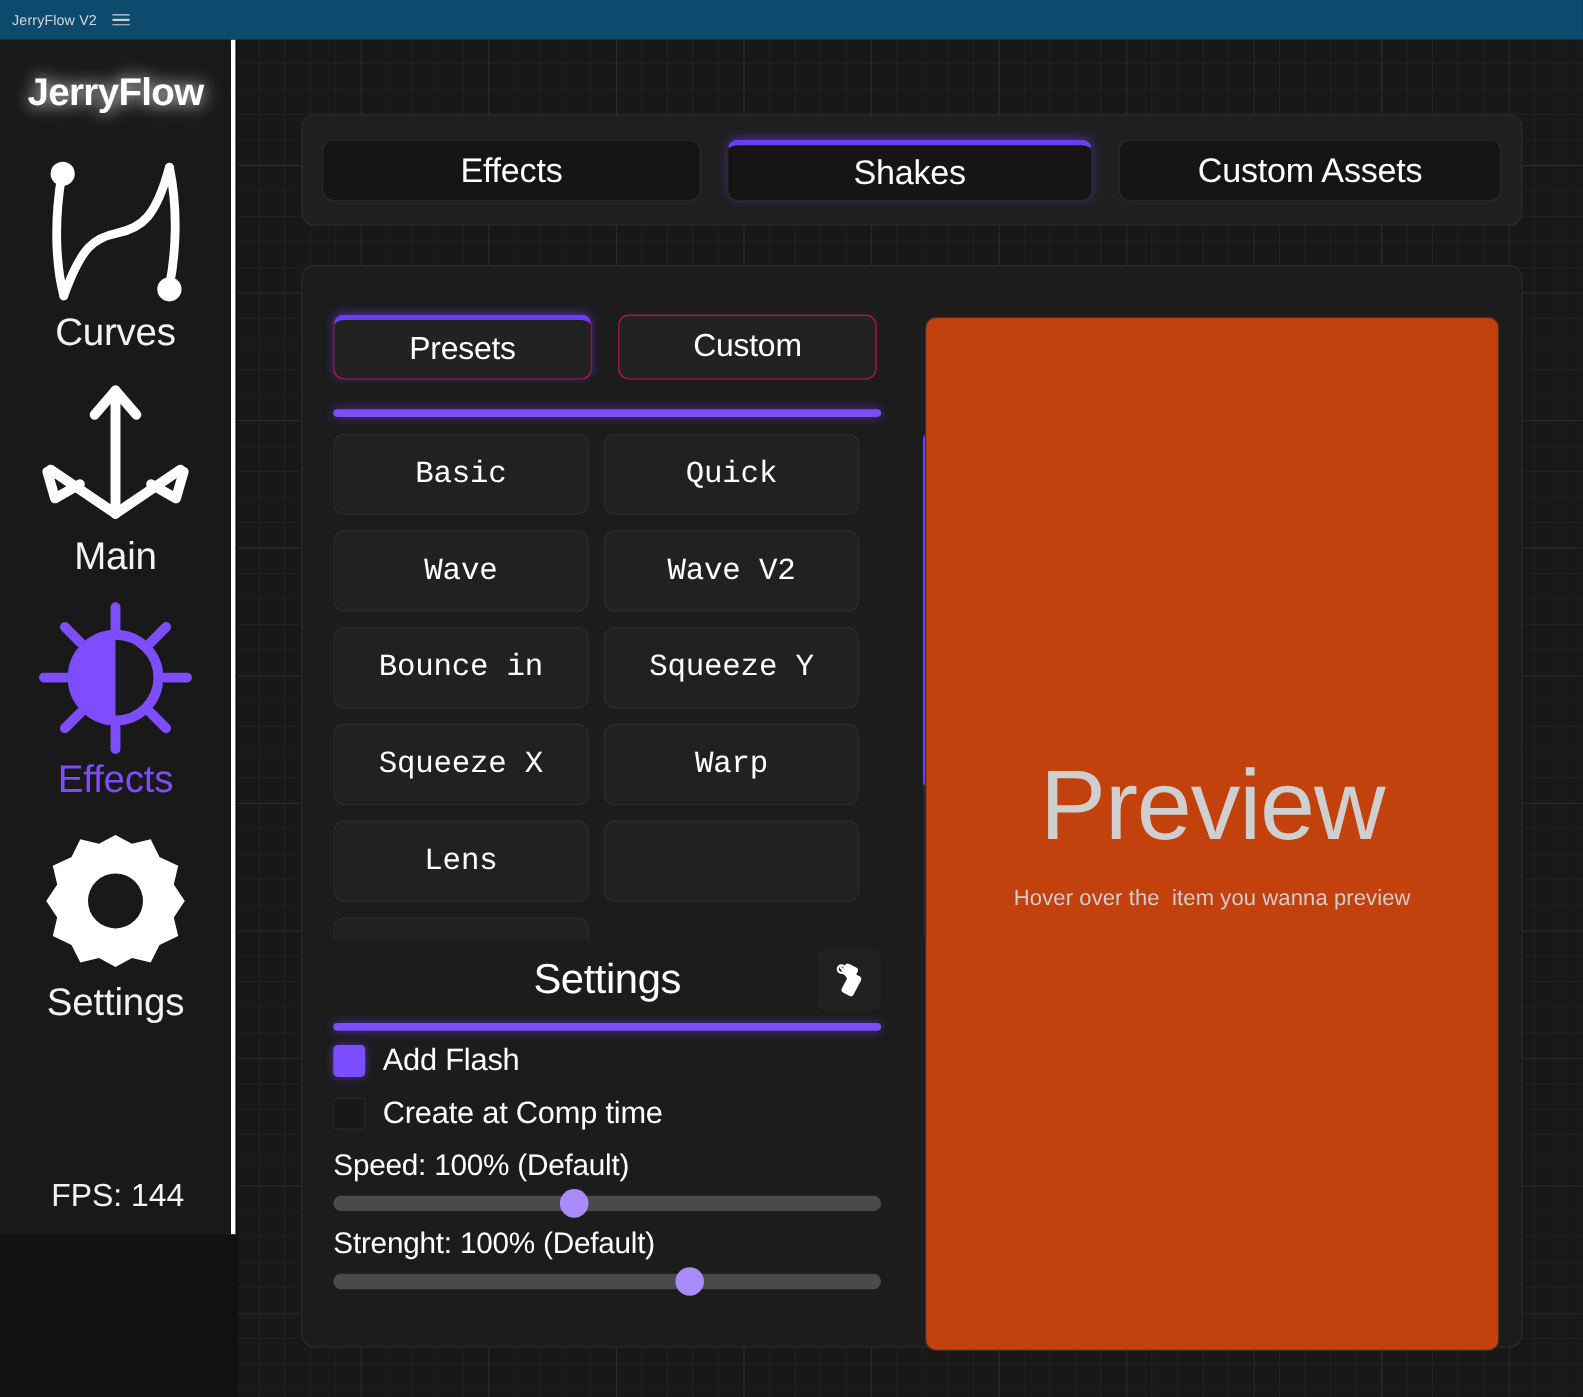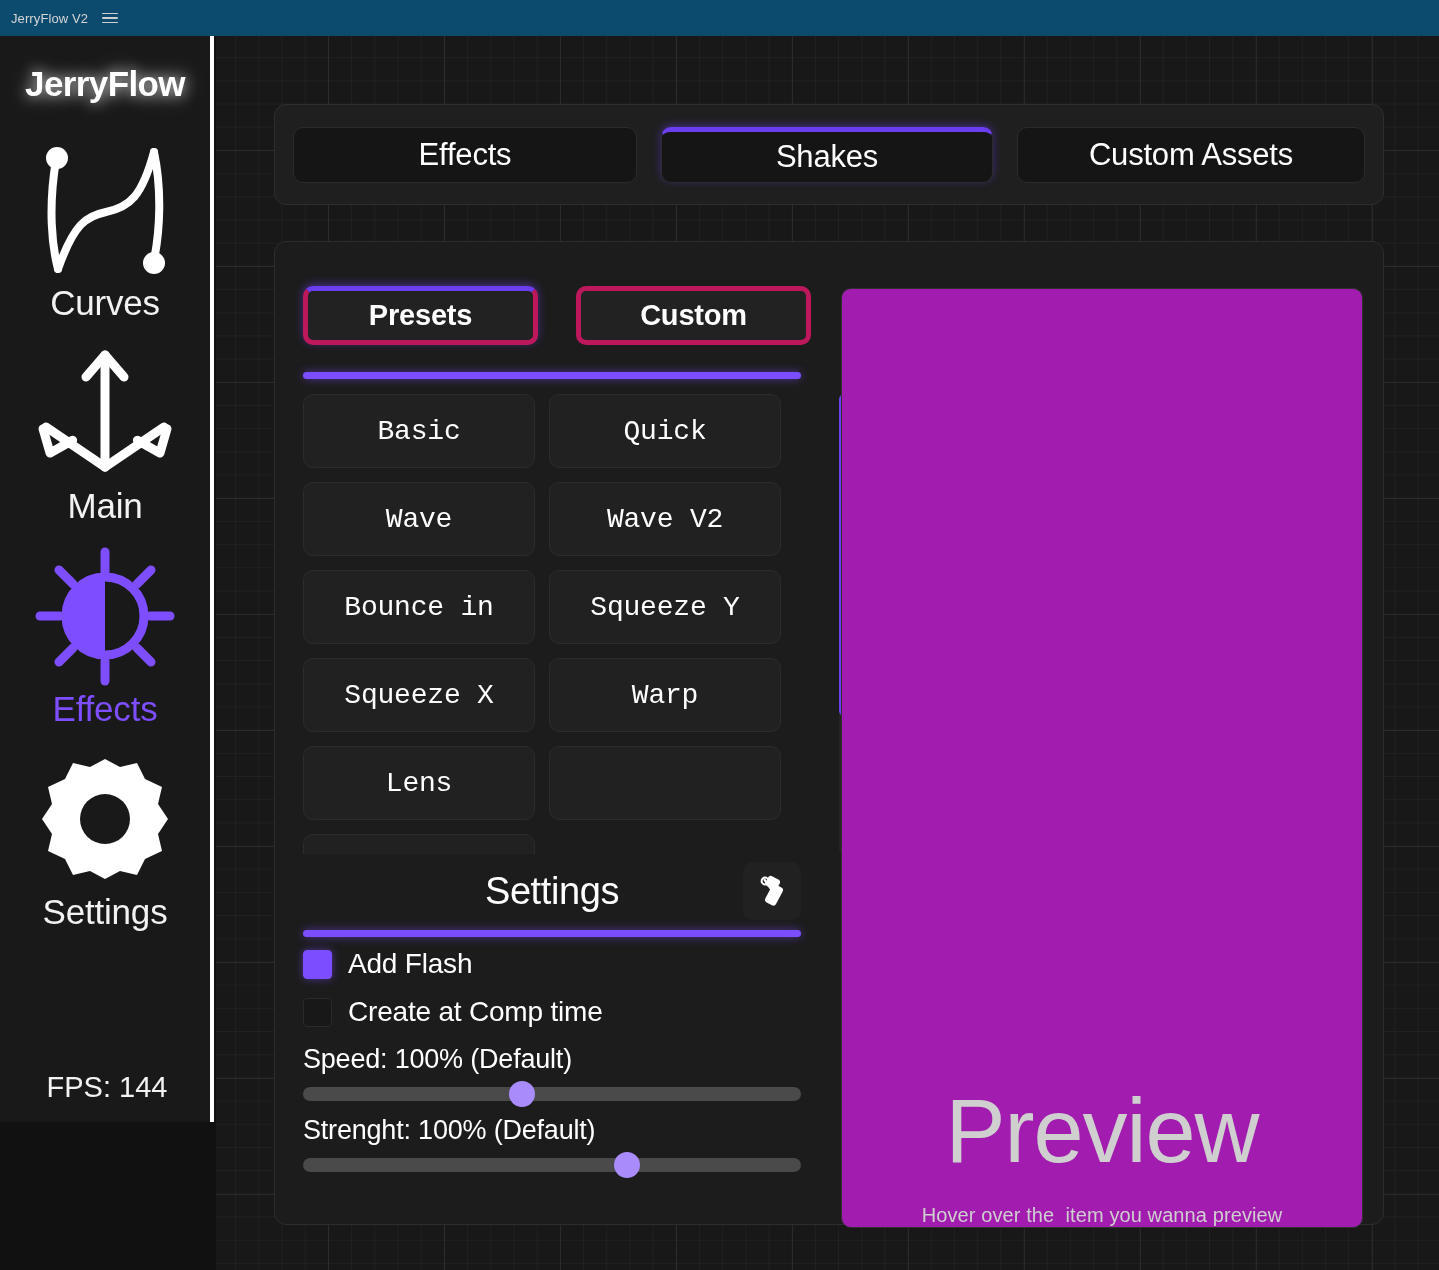--- a/index.html
+++ b/index.html
@@ -179,28 +179,27 @@
   .left-col {
     position: absolute;
     top: 0; left: 0;
     width: 560px; height: 984px;
   }
 
   .subtabs {
     position: absolute;
     top: 44px; left: 28px;
     display: flex;
-    gap: 38px;
-    font-weight: bold;
+    gap: 24px;
   }
   .subtab {
     position: relative;
     width: 235px; height: 59px;
     background: #222222;
-    border: 5px solid #be185d;
+    border: 1px solid #be185d;
     border-radius: 10px;
     color: #ffffff;
     font-size: 29px;
     display: flex;
     align-items: center;
     justify-content: center;
     cursor: pointer;
     letter-spacing: -0.2px;
   }
   .subtab.active {
@@ -342,27 +341,27 @@
     margin-left: -13px;
     background: #a98bfb;
     border-radius: 50%;
   }
 
   
   .preview {
     position: absolute;
     top: 46px; left: 566px;
     width: 522px; height: 940px;
-    background: #a21caf;
+    background: #c2410c;
     border: 1px solid #303030;
     border-radius: 10px;
     display: flex;
     flex-direction: column;
     align-items: center;
-    justify-content: flex-end;
+    justify-content: center;
   }
   .preview-title {
     font-size: 90px;
     color: #cfcfcf;
     letter-spacing: -1px;
     font-weight: 400;
     line-height: 1;
   }
   .preview-sub {
     margin-top: 28px;

